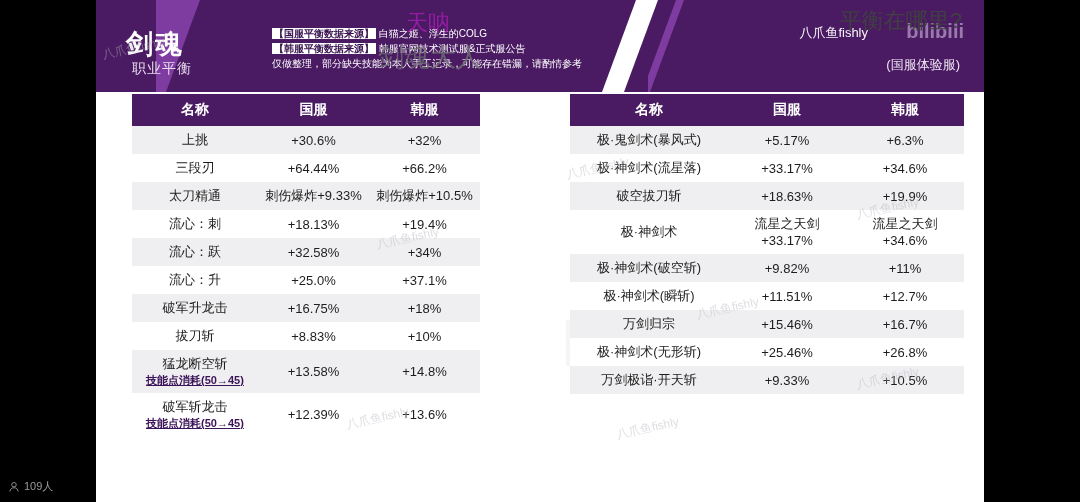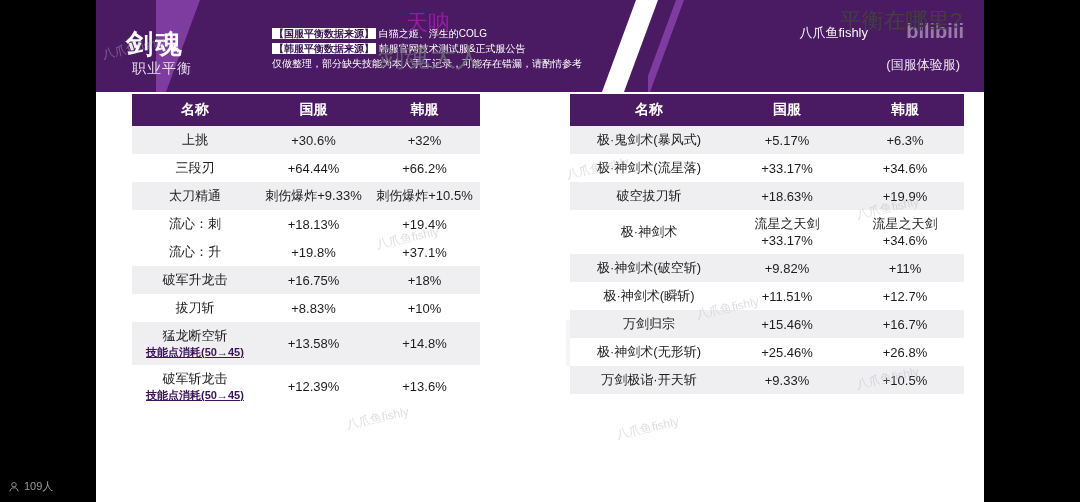--- a/index.html
+++ b/index.html
@@ -149,23 +149,28 @@
         <tr class="odd">
           <td class="name"><span class="nm">太刀精通</span></td>
           <td class="v">刺伤爆炸+9.33%</td>
           <td class="v">刺伤爆炸+10.5%</td>
         </tr>
         <tr class="even">
           <td class="name"><span class="nm">流心：刺</span></td>
           <td class="v">+18.13%</td>
           <td class="v">+19.4%</td>
         </tr>
+        <tr class="odd">
+          <td class="name"><span class="nm">流心：跃</span></td>
+          <td class="v">+32.58%</td>
+          <td class="v">+34%</td>
+        </tr>
         <tr class="even">
           <td class="name"><span class="nm">流心：升</span></td>
-          <td class="v">+19.8%</td>
+          <td class="v">+25.0%</td>
           <td class="v">+37.1%</td>
         </tr>
         <tr class="odd">
           <td class="name"><span class="nm">破军升龙击</span></td>
           <td class="v">+16.75%</td>
           <td class="v">+18%</td>
         </tr>
         <tr class="even">
           <td class="name"><span class="nm">拔刀斩</span></td>
           <td class="v">+8.83%</td>

